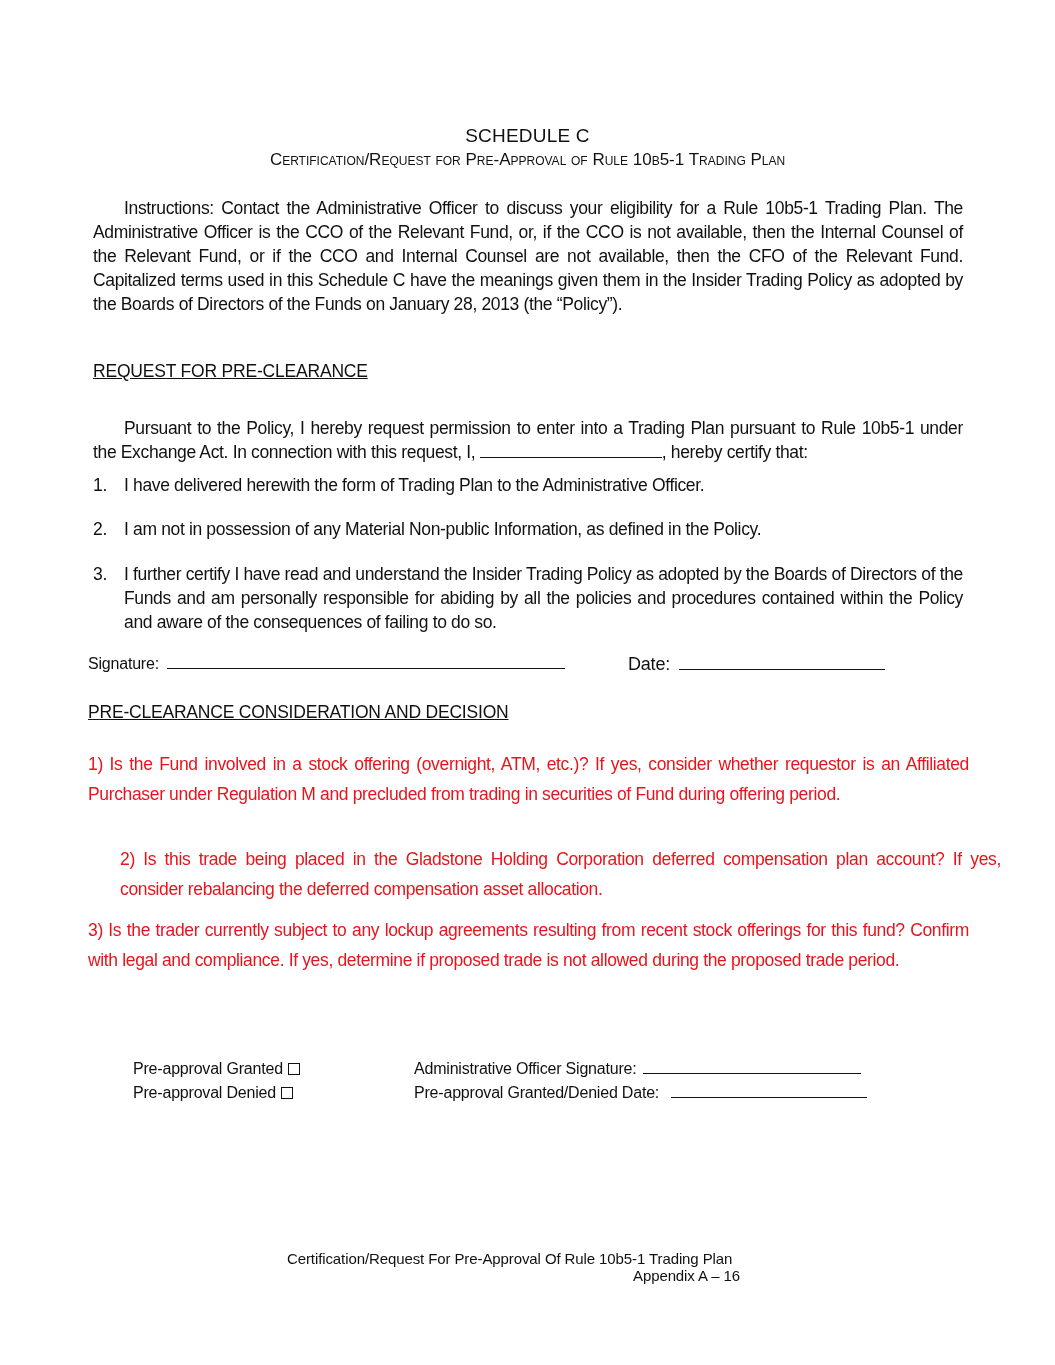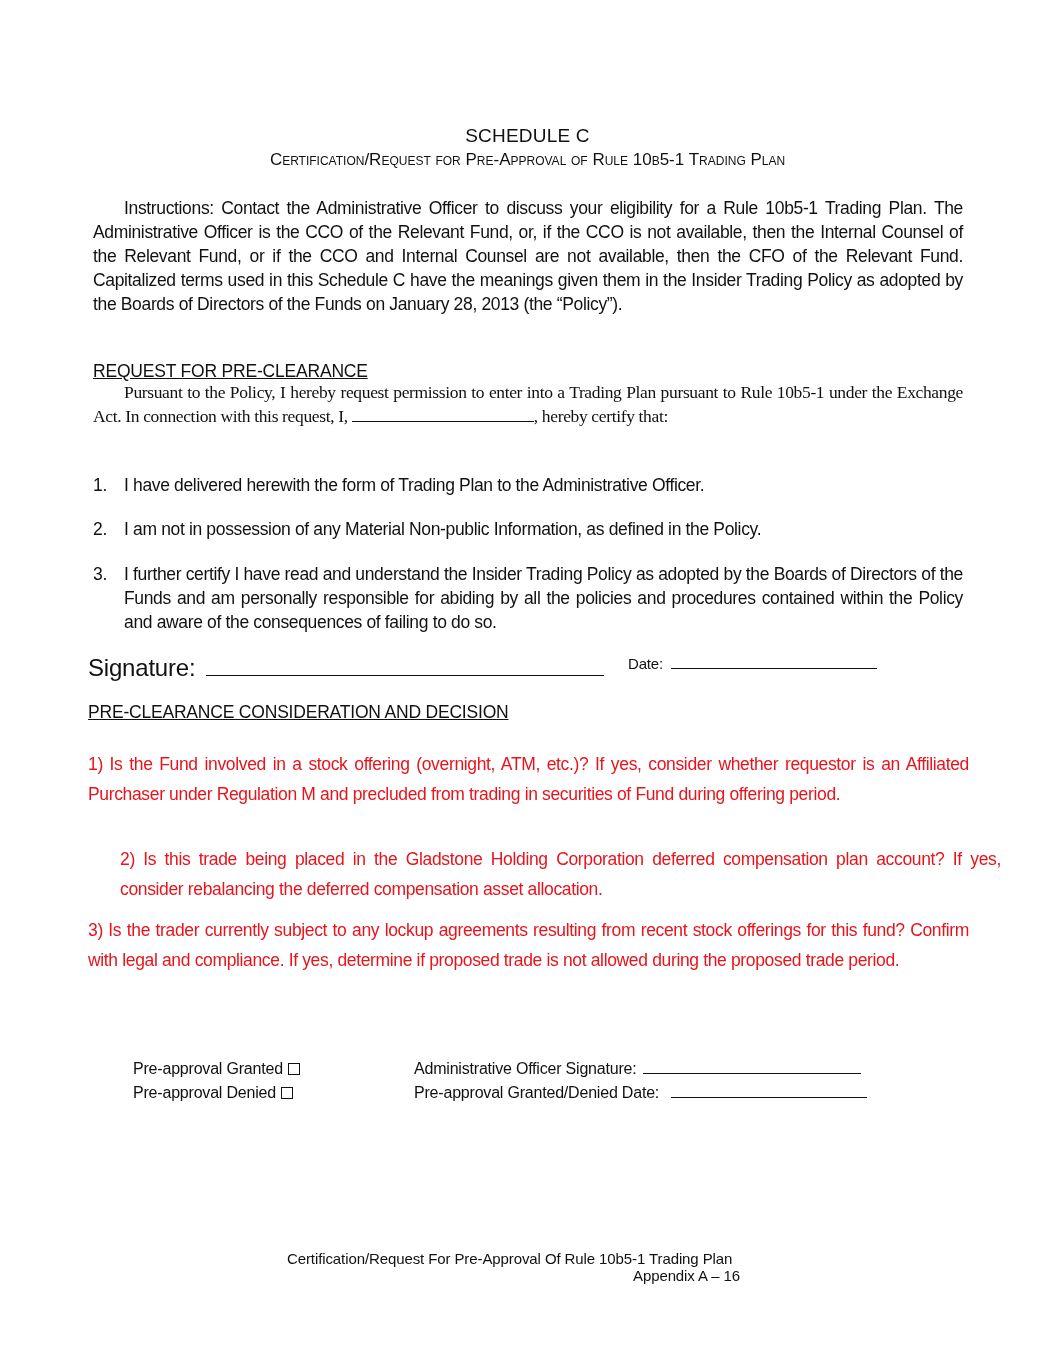--- a/index.html
+++ b/index.html
@@ -52,40 +52,40 @@
 
 <div>
 
   <div class="abs title1">SCHEDULE C</div>
   <div class="abs title2">Certification/Request for Pre-Approval of Rule 10b5-1 Trading Plan</div>
 
   <div class="abs para" style="top:196px;"><span class="indent"></span><span>Instructions: Contact the Administrative Officer to discuss your eligibility for a Rule 10b5-1 Trading Plan.  The Administrative Officer is the CCO of the Relevant Fund, or, if the CCO is not available, then the Internal Counsel of the Relevant Fund, or if the CCO and Internal Counsel are not available, then the CFO of the Relevant Fund. Capitalized terms used in this Schedule C have the meanings given them in the Insider Trading Policy as adopted by the Boards of Directors of the Funds on January 28, 2013 (the “Policy”).</span></div>
 
   <div class="abs heading-u" style="top:361px; left:93px;">REQUEST FOR PRE-CLEARANCE</div>
 
-  <div class="abs para" style="top:380px;font-family:Liberation Serif, serif;"><span class="indent"></span><span>Pursuant to the Policy, I hereby request permission to enter into a Trading Plan pursuant to Rule 10b5-1 under the Exchange Act.  In connection with this request, I, </span><span class="blank" style="width:182px;"></span><span>, hereby certify that:</span></div>
+  <div class="abs para" style="top:416px;"><span class="indent"></span><span>Pursuant to the Policy, I hereby request permission to enter into a Trading Plan pursuant to Rule 10b5-1 under the Exchange Act.  In connection with this request, I, </span><span class="blank" style="width:182px;"></span><span>, hereby certify that:</span></div>
 
   <div class="abs list-item" style="top:473px;">
     <span class="num">1.</span>
     <span class="txt">I have delivered herewith the form of Trading Plan to the Administrative Officer.</span>
   </div>
   <div class="abs list-item" style="top:517px;">
     <span class="num">2.</span>
     <span class="txt">I am not in possession of any Material Non-public Information, as defined in the Policy.</span>
   </div>
   <div class="abs list-item" style="top:562px;">
     <span class="num">3.</span>
     <span class="txt">I further certify I have read and understand the Insider Trading Policy as adopted by the Boards of Directors of the Funds and am personally responsible for abiding by all the policies and procedures contained within the Policy and aware of the consequences of failing to do so.</span>
   </div>
 
-  <div class="abs" style="top:654px; left:88px; font-size:24px; letter-spacing:-0.2px;">
+  <div class="abs" style="top:654px; left:88px; font-size:16px; letter-spacing:-0.2px;">
     <span>Signature:</span>
     <span class="blank" style="width:398px; margin-left:4px;"></span>
   </div>
-  <div class="abs" style="top:654px; left:628px; font-size:15px; letter-spacing:-0.2px;">
+  <div class="abs" style="top:654px; left:628px; font-size:18px; letter-spacing:-0.2px;">
     <span>Date:</span>
     <span class="blank" style="width:206px; margin-left:4px;"></span>
   </div>
 
   <div class="abs heading-u" style="top:702px; left:88px;">PRE-CLEARANCE CONSIDERATION AND DECISION</div>
 
   <div class="abs redpara red" style="top:749px;">1) Is the Fund involved in a stock offering (overnight, ATM, etc.)?  If yes, consider whether requestor is an Affiliated Purchaser under Regulation M and precluded from trading in securities of Fund during offering period.</div>
   <div class="abs redpara red" style="top:844px;margin-left:32px;">2) Is this trade being placed in the Gladstone Holding Corporation deferred compensation plan account? If yes, consider rebalancing the deferred compensation asset allocation.</div>
   <div class="abs redpara red" style="top:915px;">3) Is the trader currently subject to any lockup agreements resulting from recent stock offerings for this fund?  Confirm with legal and compliance.  If yes, determine if proposed trade is not allowed during the proposed trade period.</div>
 

